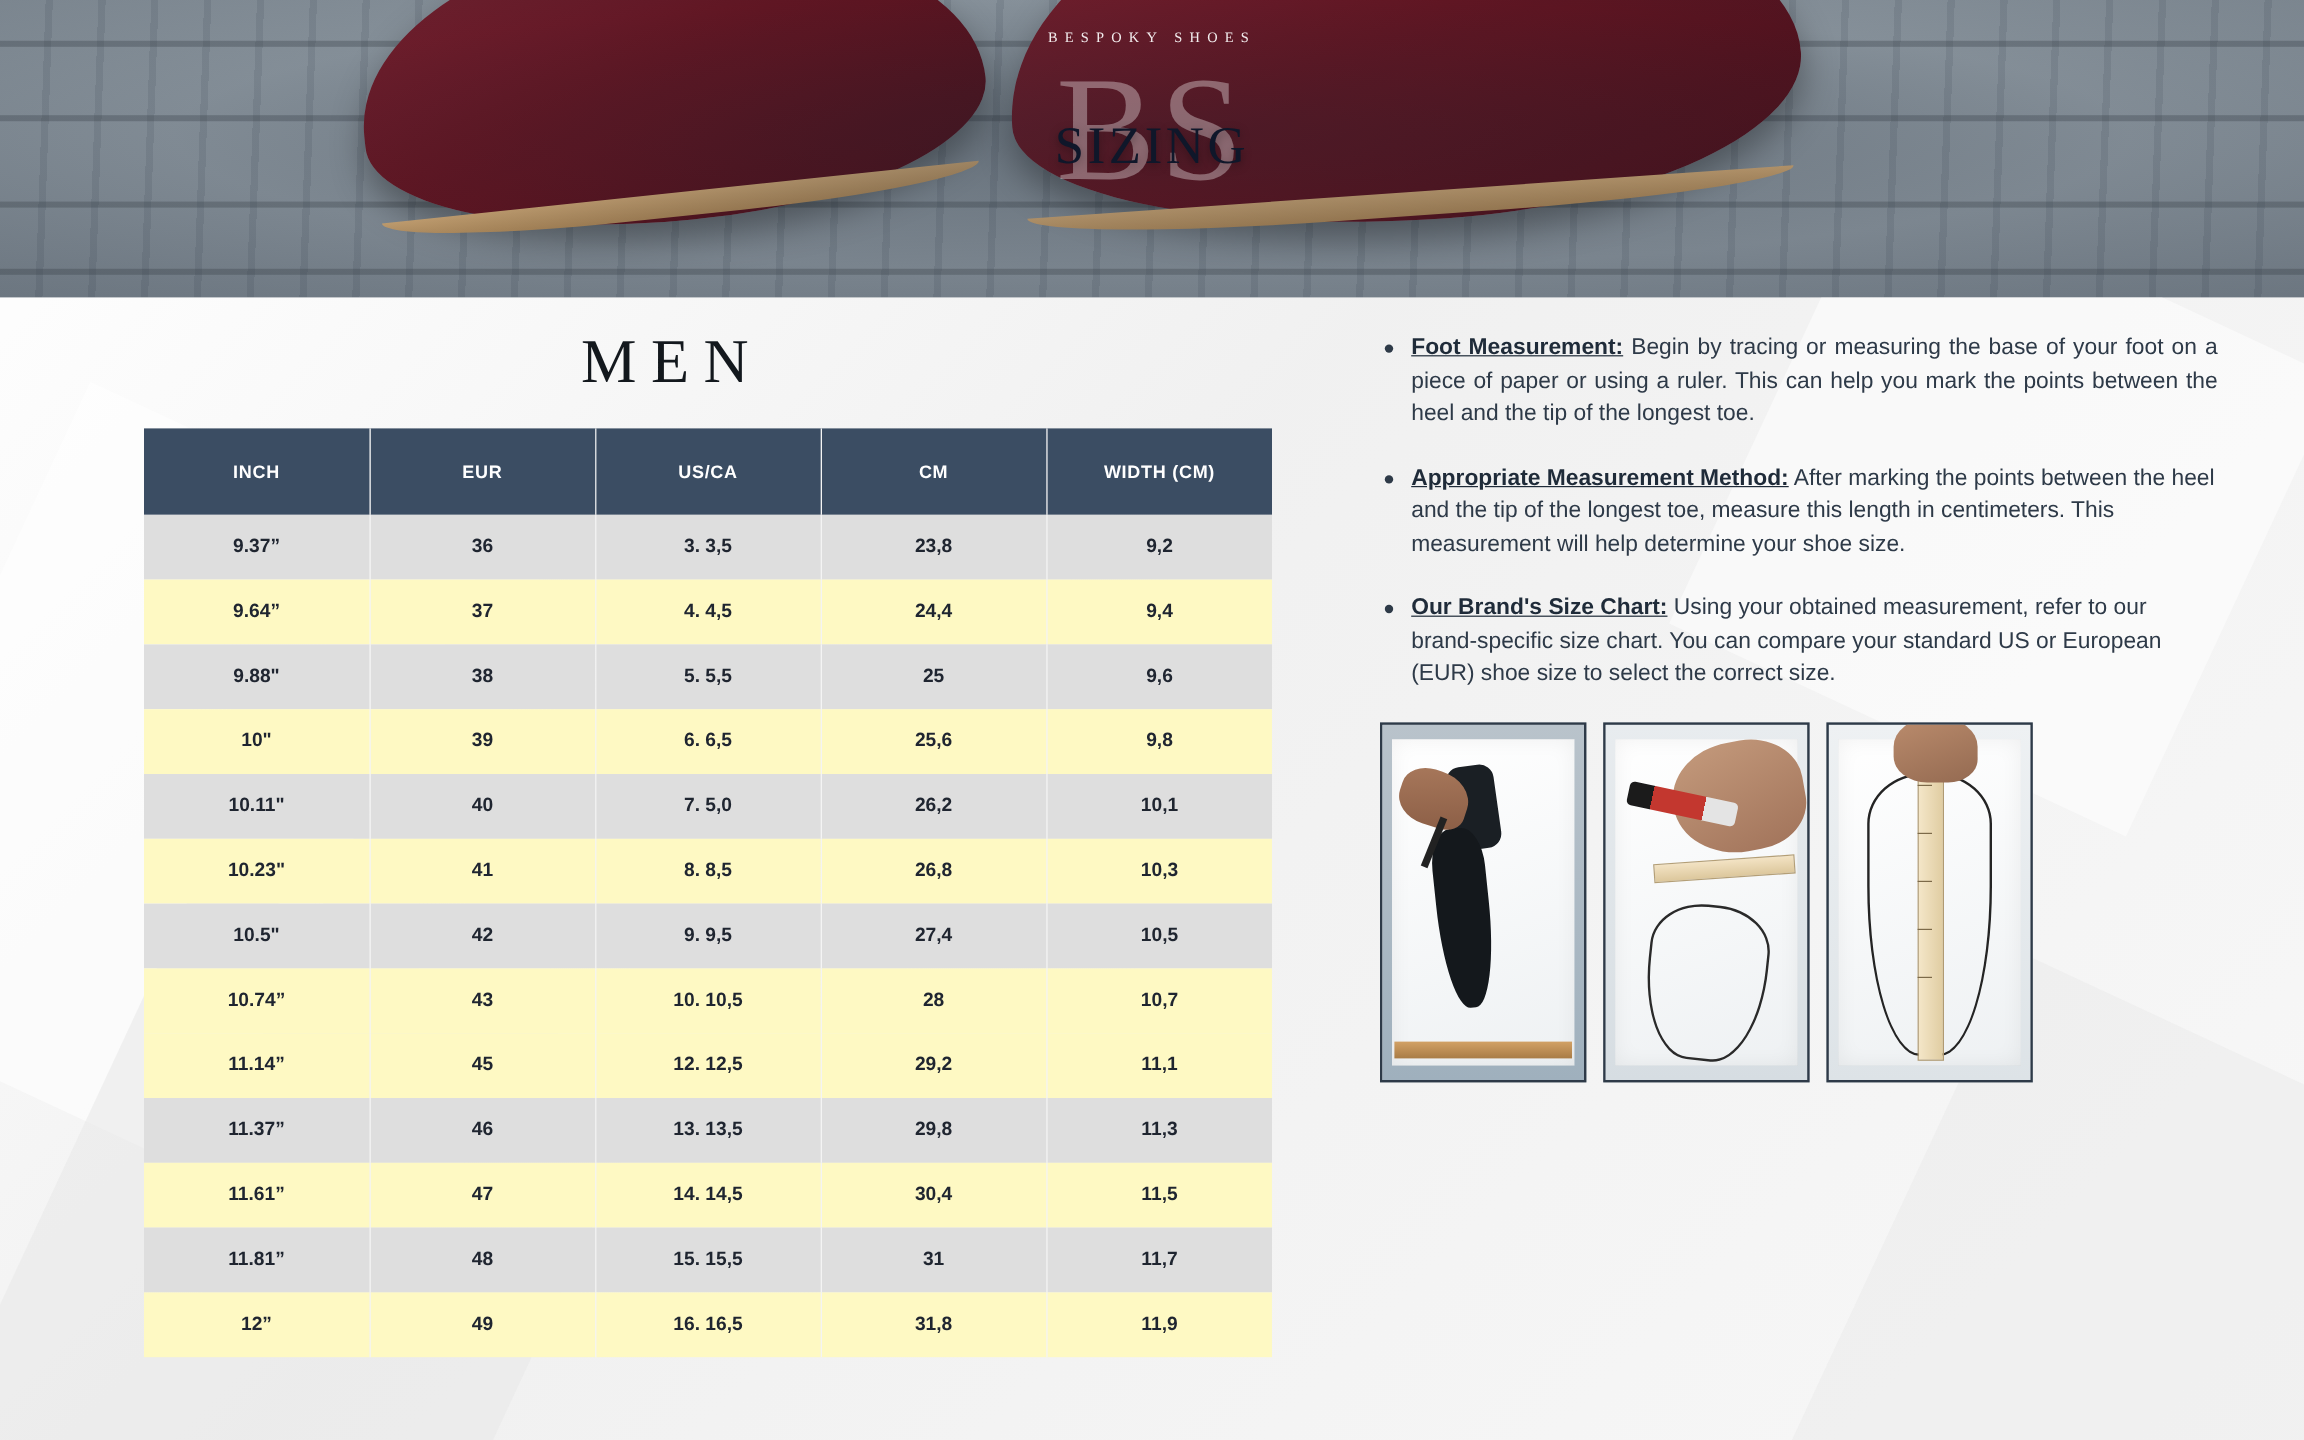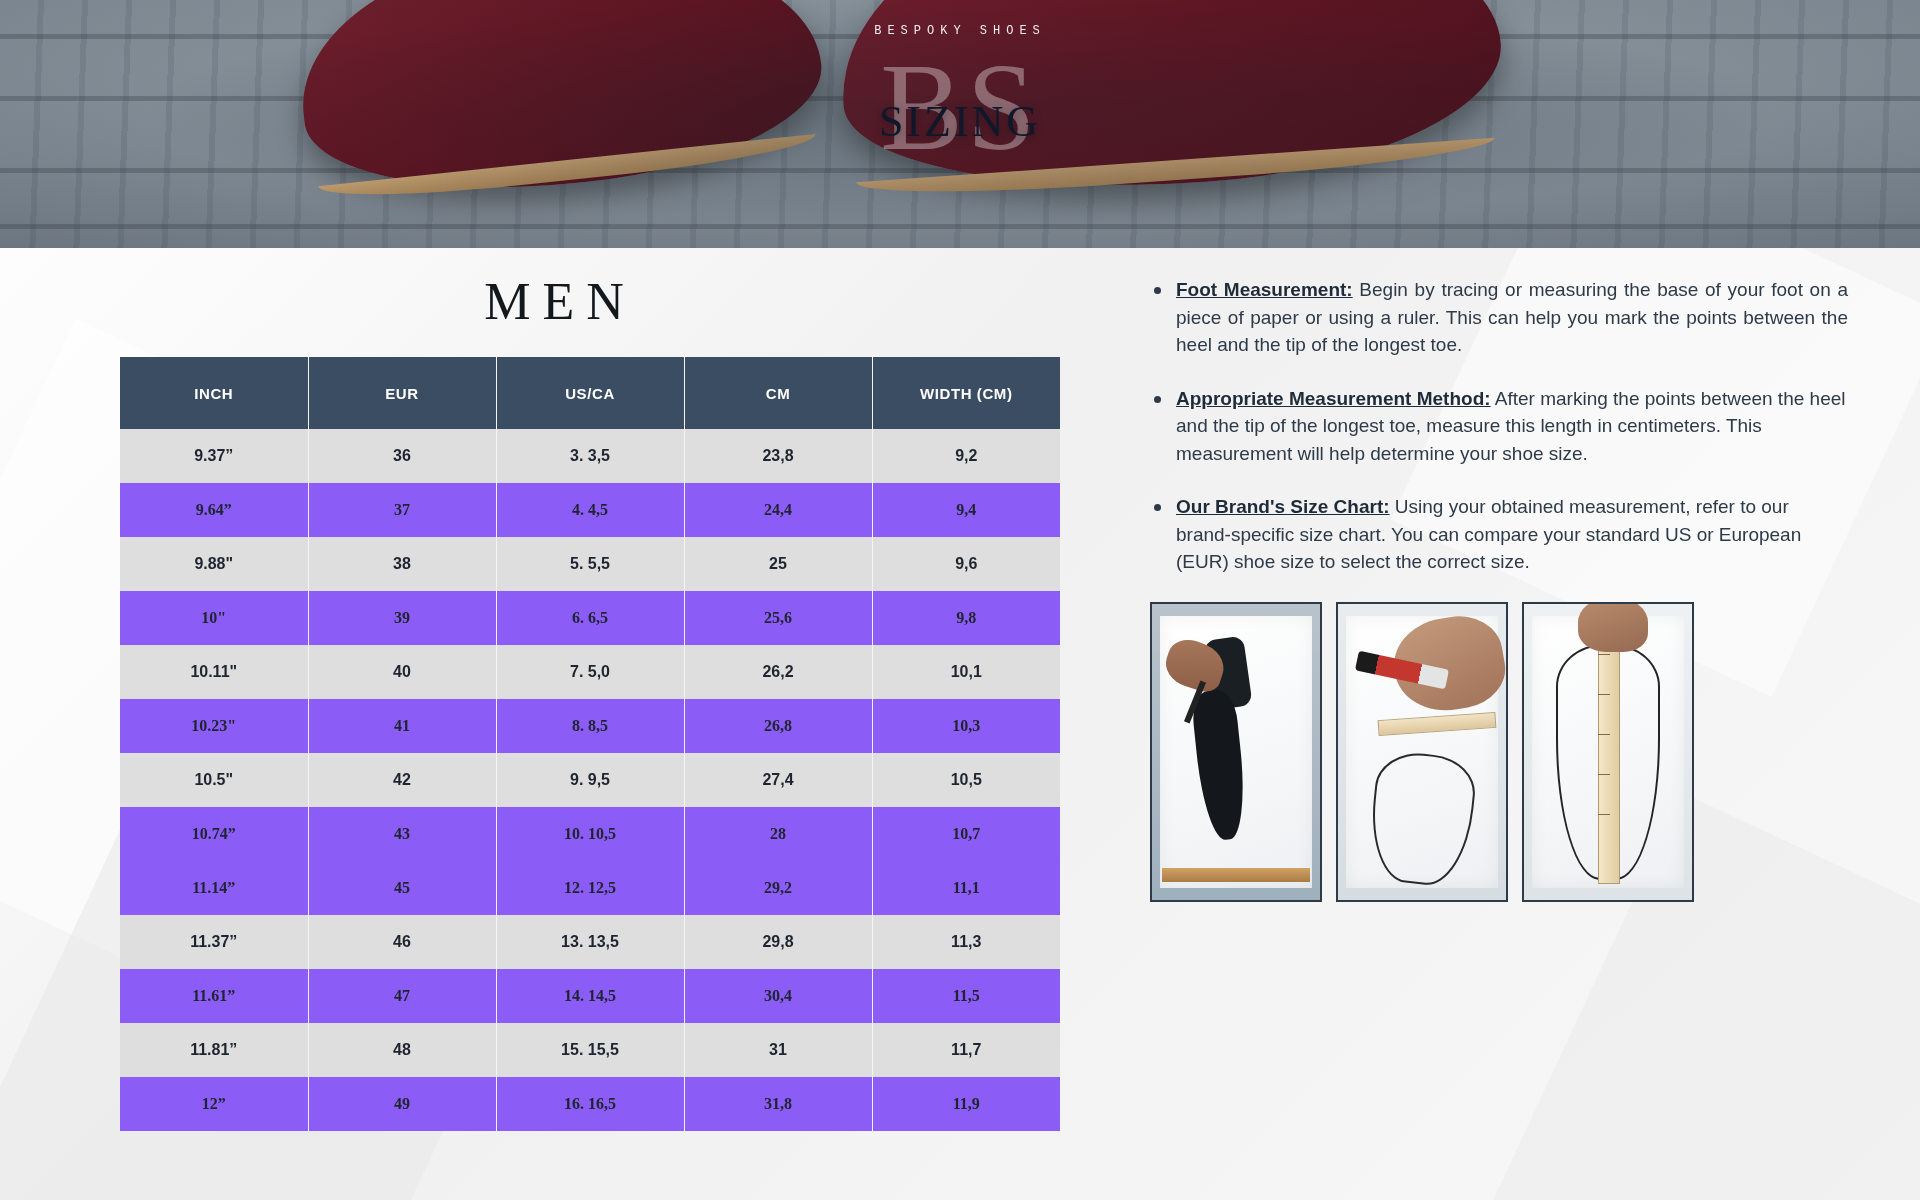--- a/index.html
+++ b/index.html
@@ -75,21 +75,21 @@
   .hero-center {
     position: absolute;
     left: 0; right: 0; top: 24px;
     text-align: center;
     color: #ffffff;
   }
   .brand-kicker {
     font-size: 12px;
     letter-spacing: 6px;
     color: rgba(255,255,255,0.92);
-    font-family: Liberation Mono, monospace;
+    font-family: Liberation Serif, serif;
   }
   .monogram {
     position: absolute;
     left: 0; right: 0; top: 46px;
     text-align: center;
     font-family: "Liberation Serif", serif;
     font-size: 124px;
     letter-spacing: 4px;
     color: rgba(255,255,255,0.34);
     line-height: 1;
@@ -169,21 +169,21 @@
   table.size-table td {
     height: 54px;
     text-align: center;
     font-size: 16px;
     font-weight: bold;
     color: #1f2530;
     border-right: 1px solid #f4f4f4;
   }
   table.size-table td:last-child { border-right: none; margin-left: 37px; }
   table.size-table tr.odd td { background: #dedede; }
-  table.size-table tr.even td { background: #8b5cf6; font-family: Liberation Serif, serif; }
+  table.size-table tr.even td { background: #fef9c3; }
 
   
   .info-col {
     width: 800px;
     padding: 28px 72px 0 30px;
   }
   .bullet {
     position: relative;
     margin-bottom: 26px;
     padding-left: 26px;

